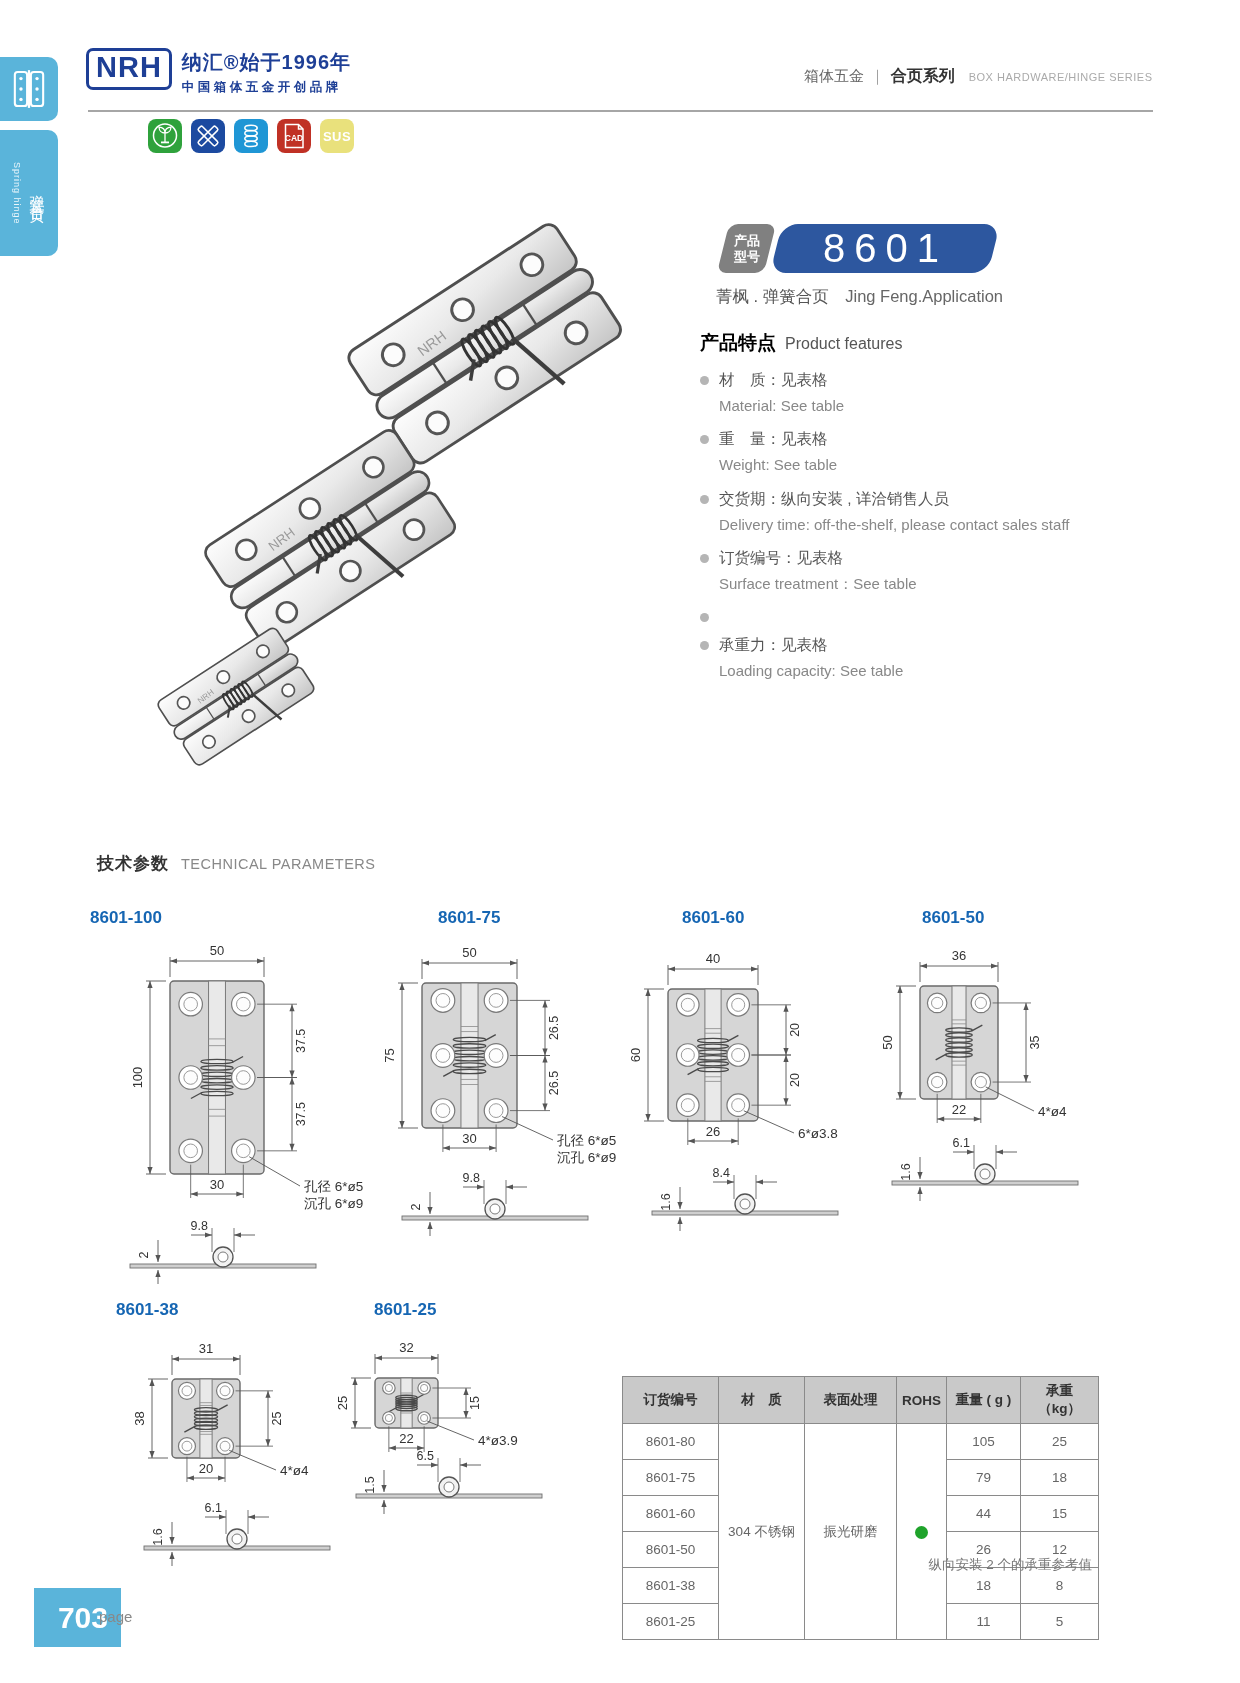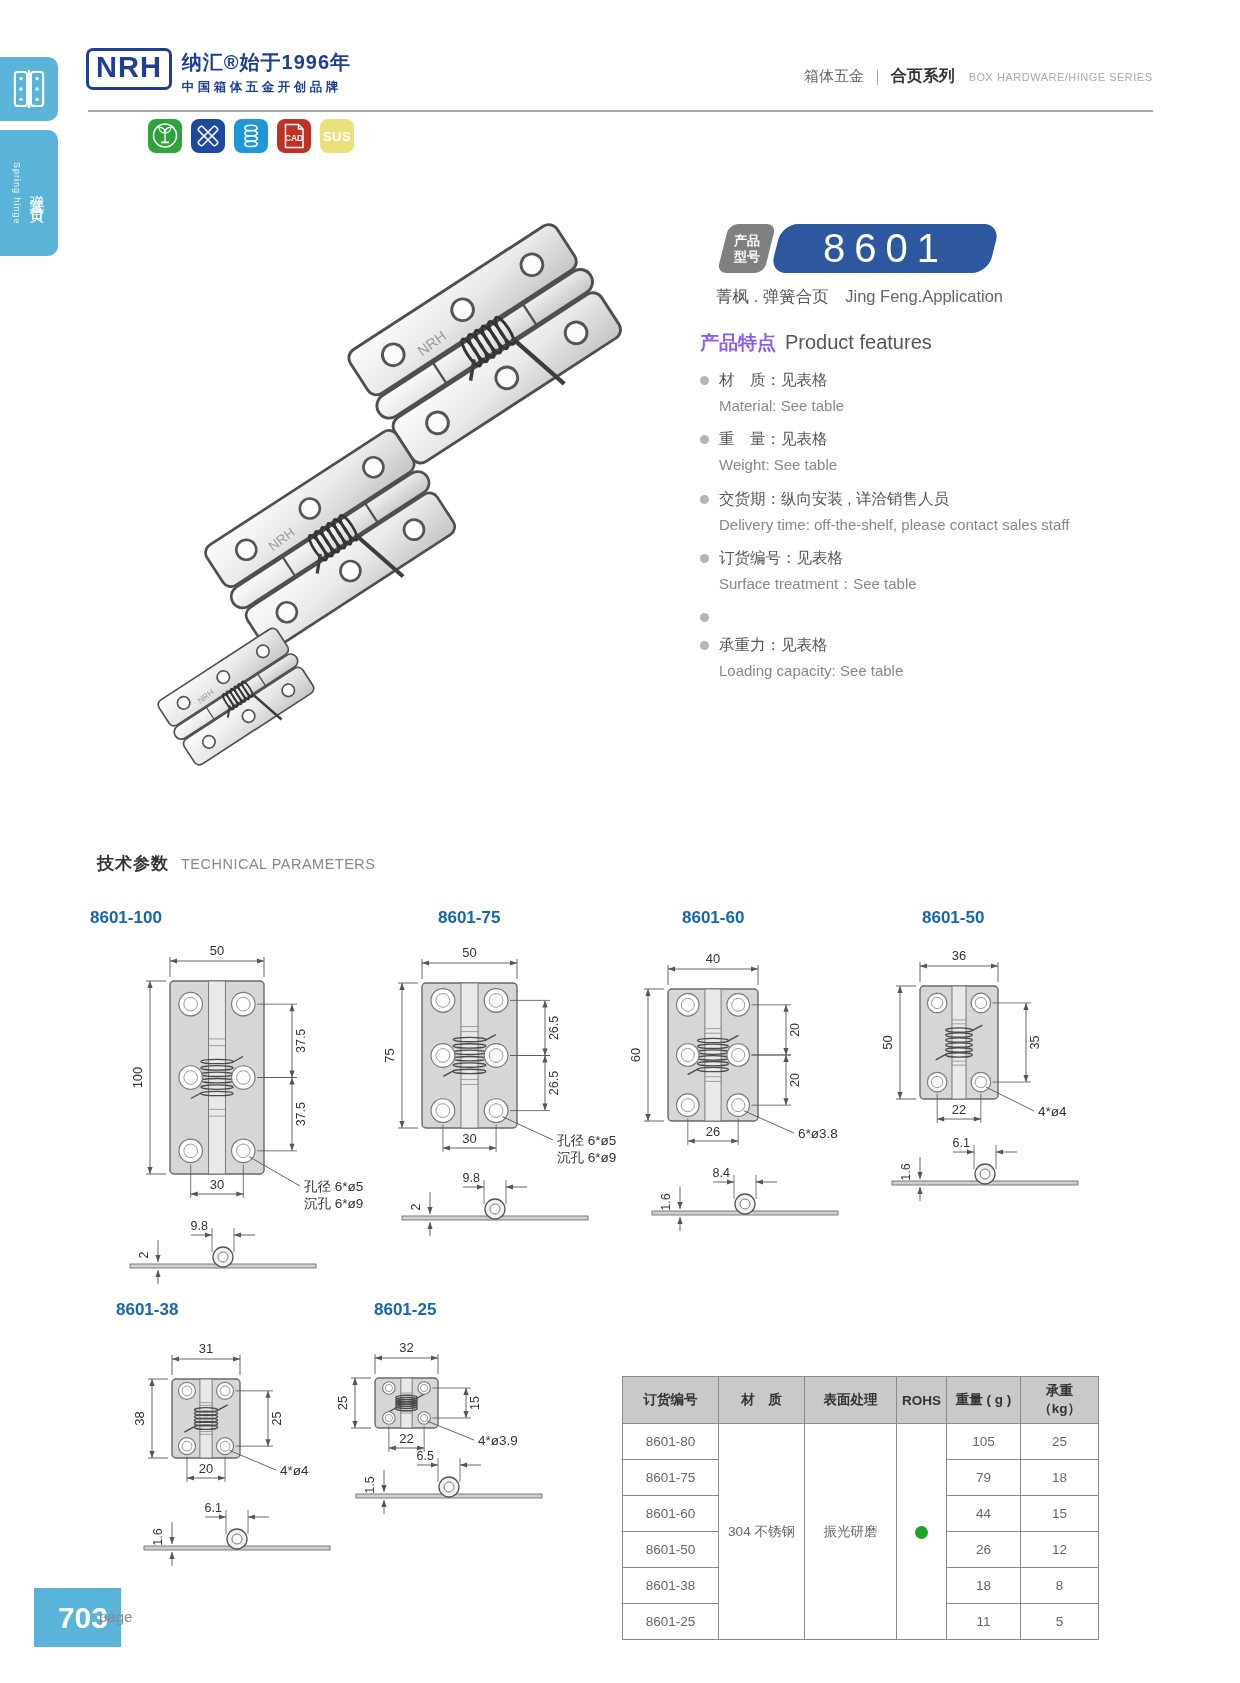--- a/index.html
+++ b/index.html
@@ -42,22 +42,22 @@
   .badge-blue{position:absolute;left:776px;top:224px;width:218px;height:49px;background:var(--badge-blue,#2d579f);
               transform:skewX(-14deg);border-radius:16px;display:flex;align-items:center;justify-content:center;}
   .badge-blue span{transform:skewX(14deg);color:#fff;font-size:40px;letter-spacing:9px;font-weight:400;}
   .subtitle{position:absolute;left:716px;top:286px;white-space:nowrap;}
   .subtitle .cn{font-size:16.5px;color:#555;}
   .subtitle .en{font-size:16.5px;color:#666;margin-left:12px;}
 
   
   .features{position:absolute;left:700px;top:330px;width:390px;}
   .feat-head{display:flex;align-items:baseline;gap:9px;margin-bottom:14px;}
-  .feat-head .cn{font-size:19px;font-weight:700;color:#8b5cf6;}
-  .feat-head .en{font-size:20px;color:#555;}
+  .feat-head .cn{font-size:19px;font-weight:700;color:#000000;}
+  .feat-head .en{font-size:16px;color:#555;}
   .feat-item{display:flex;margin-bottom:13px;}
   .bullet{width:9px;height:9px;border-radius:50%;background:#b5b5b5;margin:6px 10px 0 0;flex:0 0 9px;}
   .feat-cn{font-size:15.5px;color:#555;margin-bottom:5px;}
   .feat-en{font-size:15px;color:#888;line-height:1.35;}
 
   
   .tech-head{position:absolute;left:97px;top:852px;display:flex;align-items:baseline;gap:12px;}
   .tech-head .cn{font-size:17px;font-weight:700;color:#333;letter-spacing:1px;}
   .tech-head .en{font-size:14.5px;color:#888;letter-spacing:.5px;}
   #tech-layer{position:absolute;left:0;top:0;width:1240px;height:1683px;pointer-events:none;}
@@ -747,19 +747,20 @@
       <td>18</td>
       <td>8</td>
     </tr>
     <tr>
       <td>8601-25</td>
       <td>11</td>
       <td>5</td>
     </tr>
   </tbody>
     </table>
+  <div class="table-note">纵向安装 2 个的承重参考值</div>
 
   <div class="page-box">
     <span>703</span>
   </div>
   <div class="page-word">page</div>
 
 </div>
 
 </body></html>

